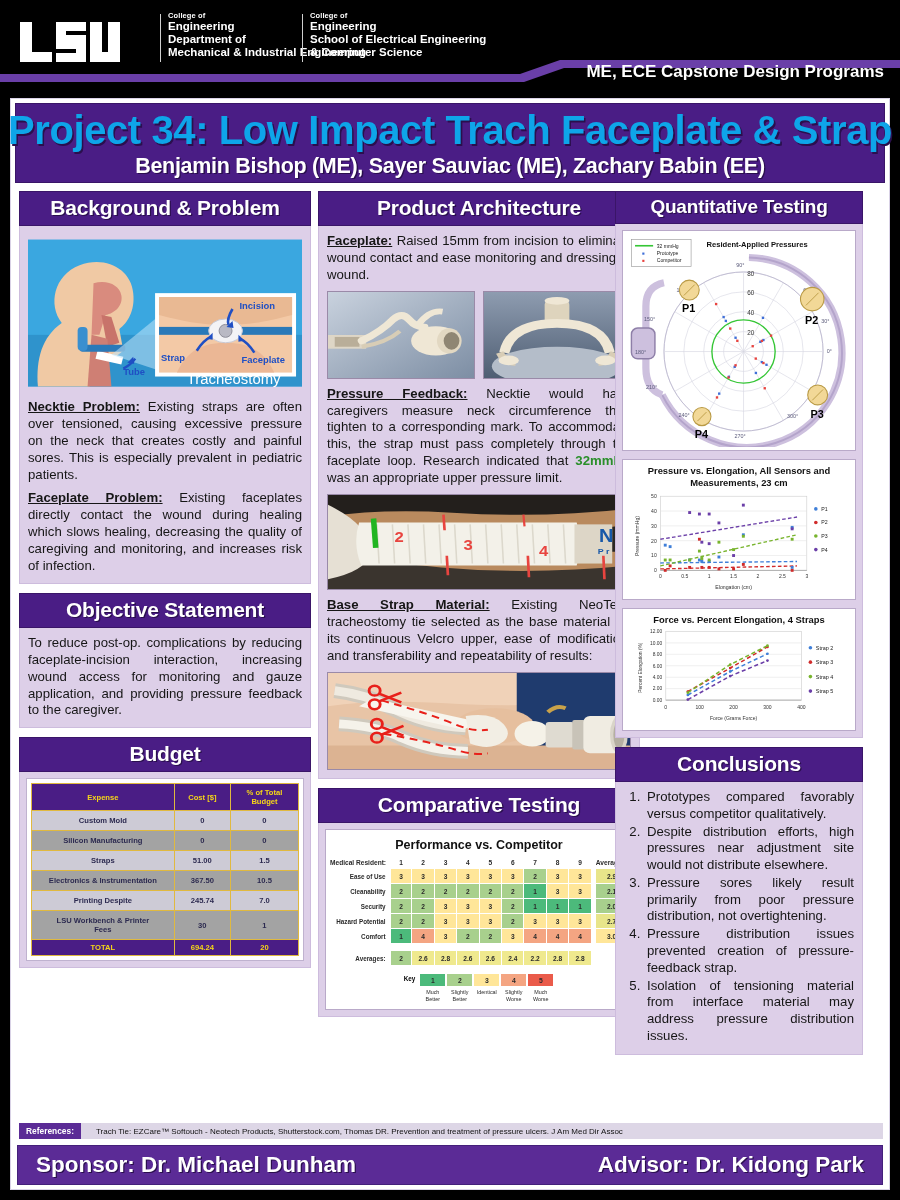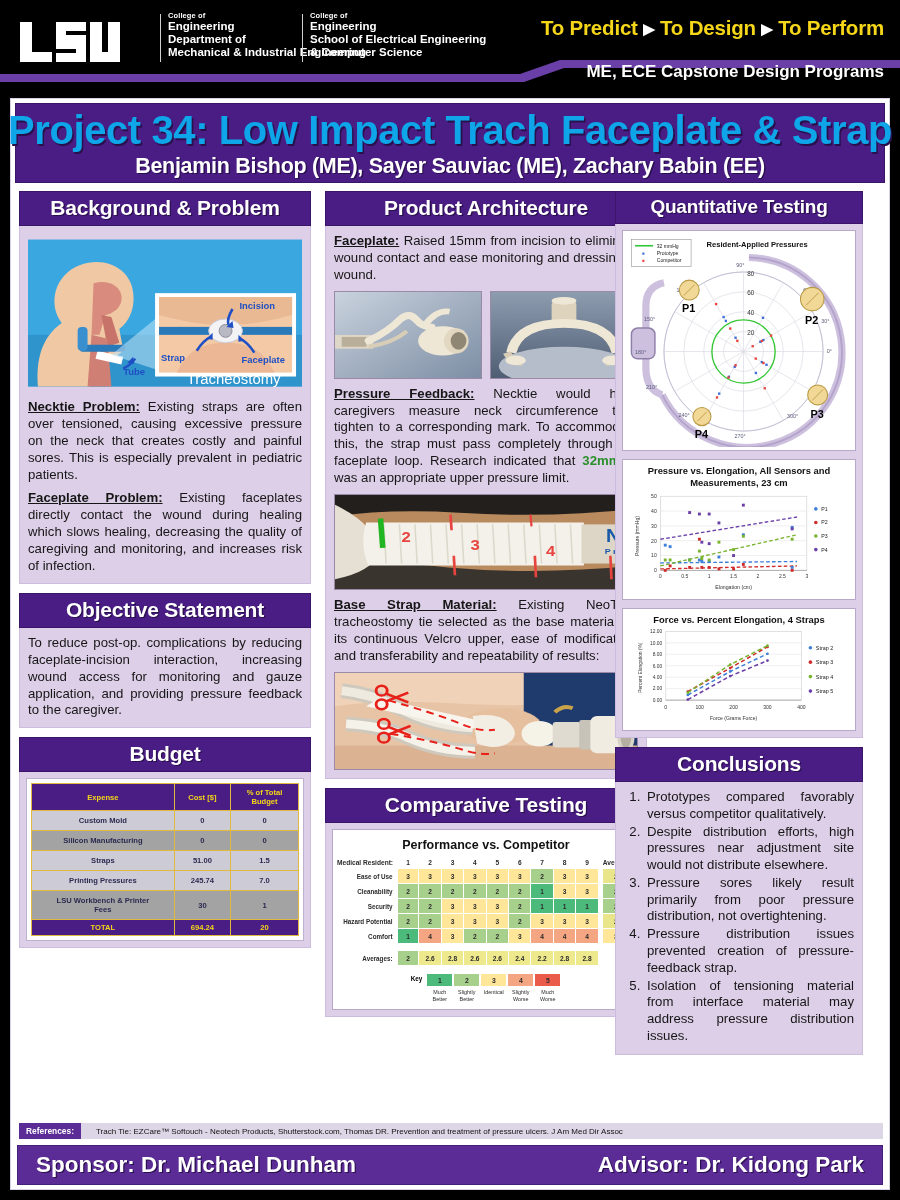--- a/index.html
+++ b/index.html
@@ -60,21 +60,21 @@
   }
   .title-sub {
     font-size: 21.5px; font-weight: bold; color: #fff;
     text-shadow: 1.4px 1.4px 0 #2a0f4d; letter-spacing: -0.3px; margin-top: 1px; white-space: nowrap;
   }
 
   
   .cols { position: absolute; left: 0; top: 92px; width: 880px; height: 1000px; }
   .col { position: absolute; top: 0; }
   .col1 { left: 8px;   width: 292px; }
-  .col2 { left: 314px; width: 322px; }
+  .col2 { left: 307px; width: 322px; }
   .col3 { left: 604px; width: 248px; }
 
   .panel { margin-bottom: 9px; }
   .panel-head {
     background: #4a1d85; border: 1px solid #3a1568;
     text-align: center; padding: 4px 2px 5px;
   }
   .panel-head span {
     font-size: 21px; font-weight: bold; color: #fff;
     text-shadow: 1.3px 1.3px 0 #2a0f4d; letter-spacing: -0.2px;
@@ -203,27 +203,20 @@
     </div>
 
     <div class="dept-rule" style="left:302px"></div>
     <div class="dept-block b">
       <div class="sm">College of</div>
       <div class="md">Engineering</div>
       <div class="md">School of Electrical Engineering</div>
       <div class="md">&amp; Computer Science</div>
     </div>
 
-    <div class="tagline">
-      <span>To Predict</span>
-      <span class="arw">▶</span>
-      <span>To Design</span>
-      <span class="arw">▶</span>
-      <span>To Perform</span>
-    </div>
 
     <svg class="swoosh" viewBox="0 0 900 28">
       <path d="M0 14 H520 L560 0 H900 V8 H564 L524 22 H0 Z" fill="#6a3fa8"></path>
     </svg>
 
     <div class="capstone">ME, ECE Capstone Design Programs</div>
   </div>
 
   <div class="frame">
 
@@ -320,22 +313,27 @@
                     <tr class="even">
                       <td>Silicon Manufacturing</td>
                       <td>0</td>
                       <td>0</td>
                     </tr>
                     <tr class="odd">
                       <td>Straps</td>
                       <td>51.00</td>
                       <td>1.5</td>
                     </tr>
+                    <tr class="even">
+                      <td>Electronics &amp; Instrumentation</td>
+                      <td>367.50</td>
+                      <td>10.5</td>
+                    </tr>
                     <tr class="odd">
-                      <td>Printing Pressures</td>
+                      <td>Printing Despite</td>
                       <td>245.74</td>
                       <td>7.0</td>
                     </tr>
                     <tr class="even">
                       <td>LSU Workbench &amp; Printer Fees</td>
                       <td>30</td>
                       <td>1</td>
                     </tr>
                     <tr class="total">
                       <td>TOTAL</td>

